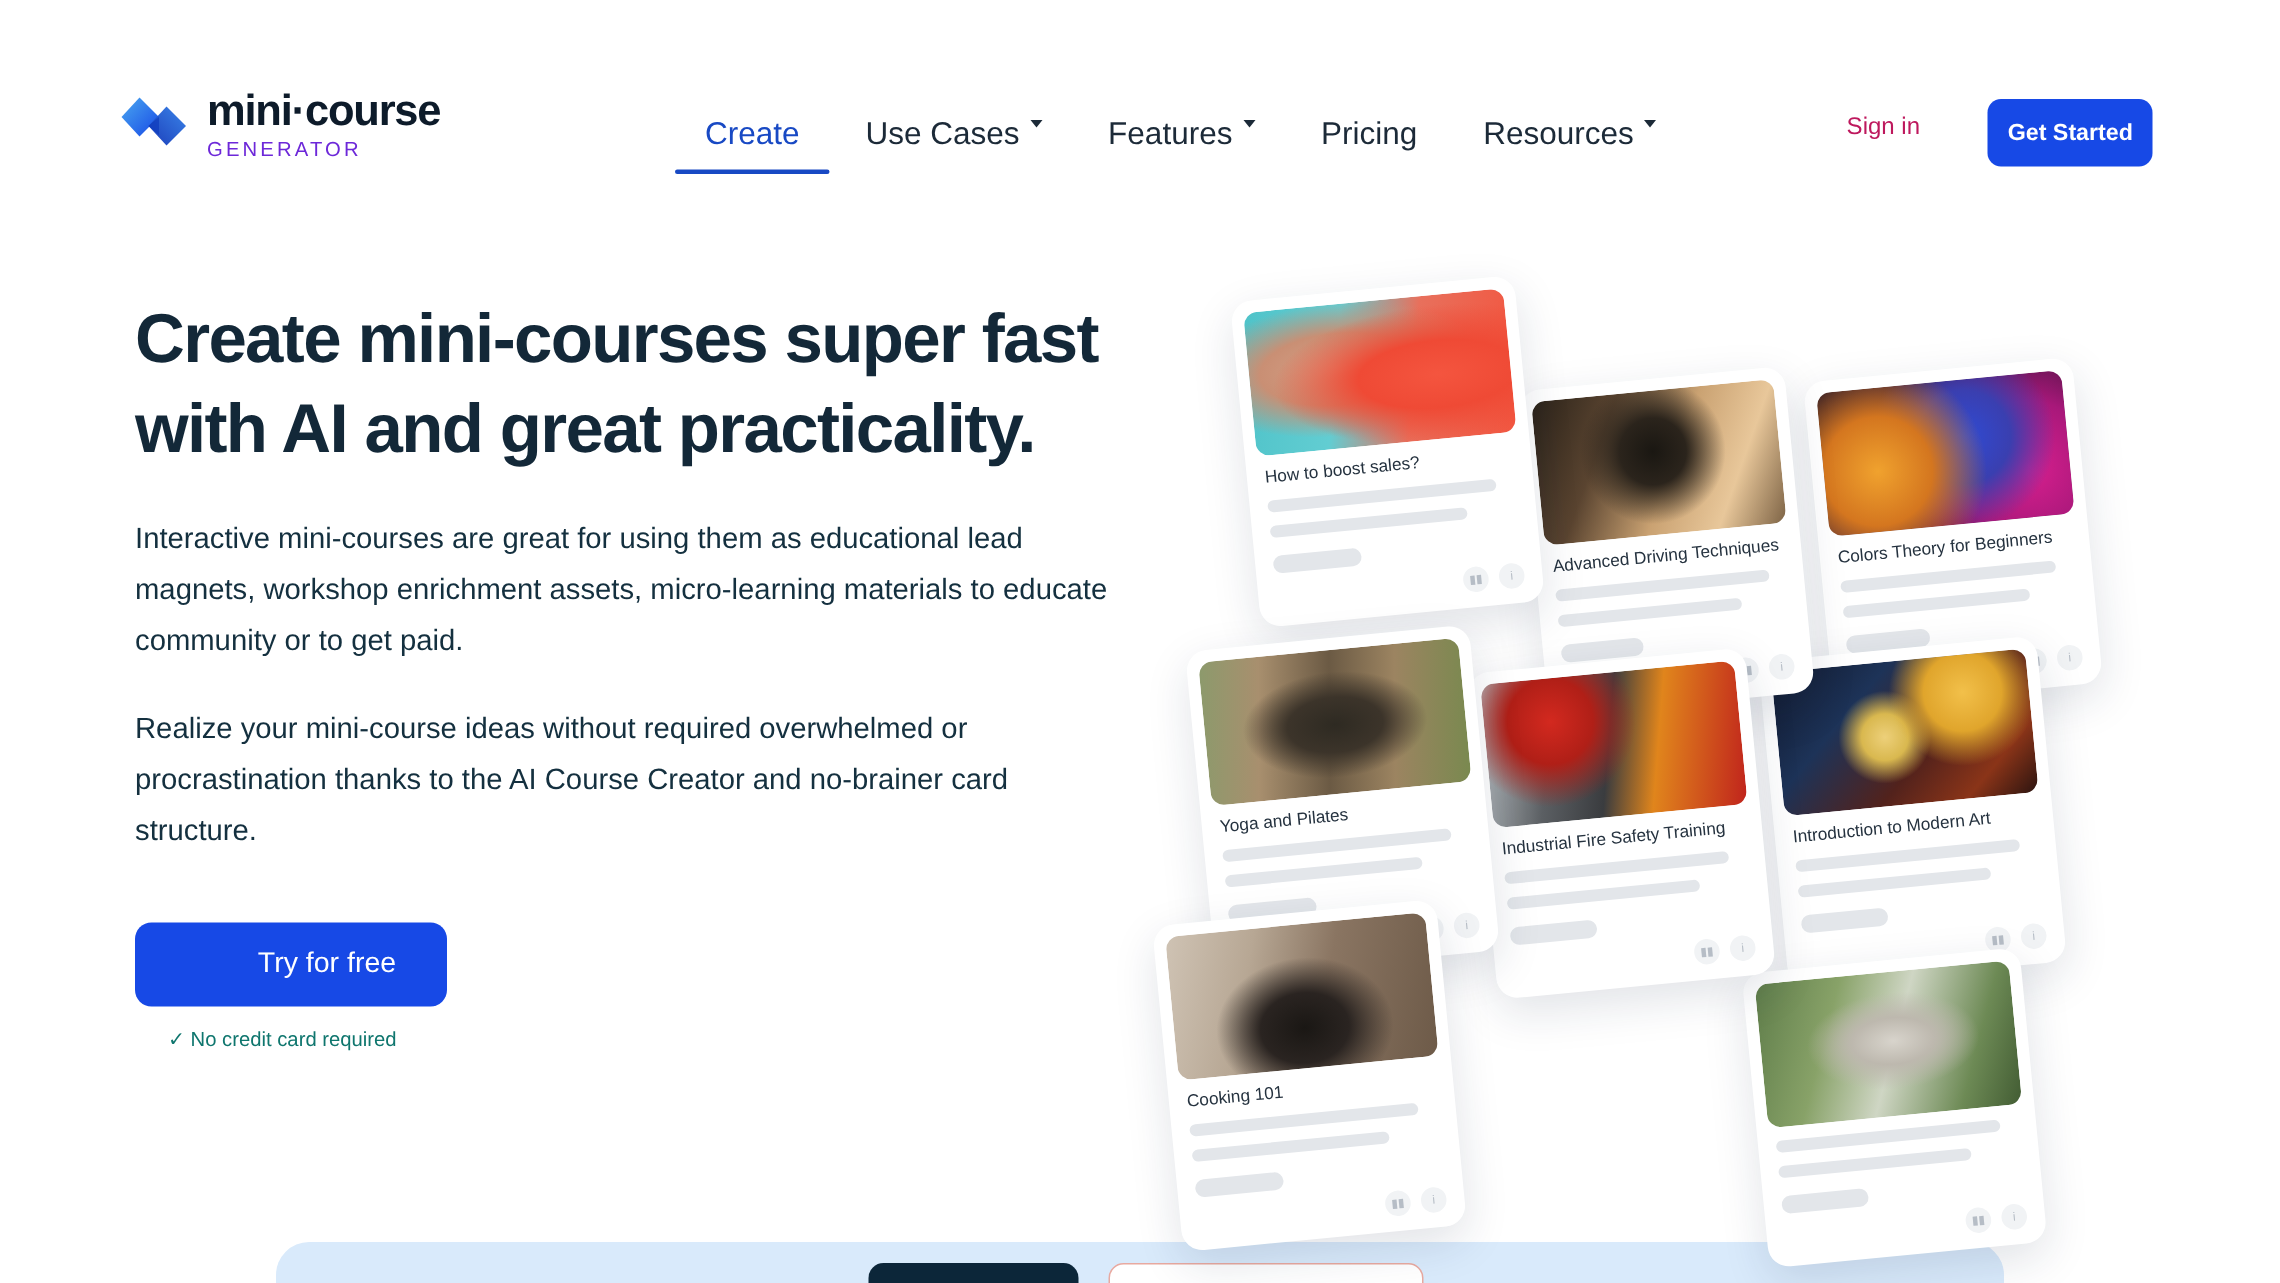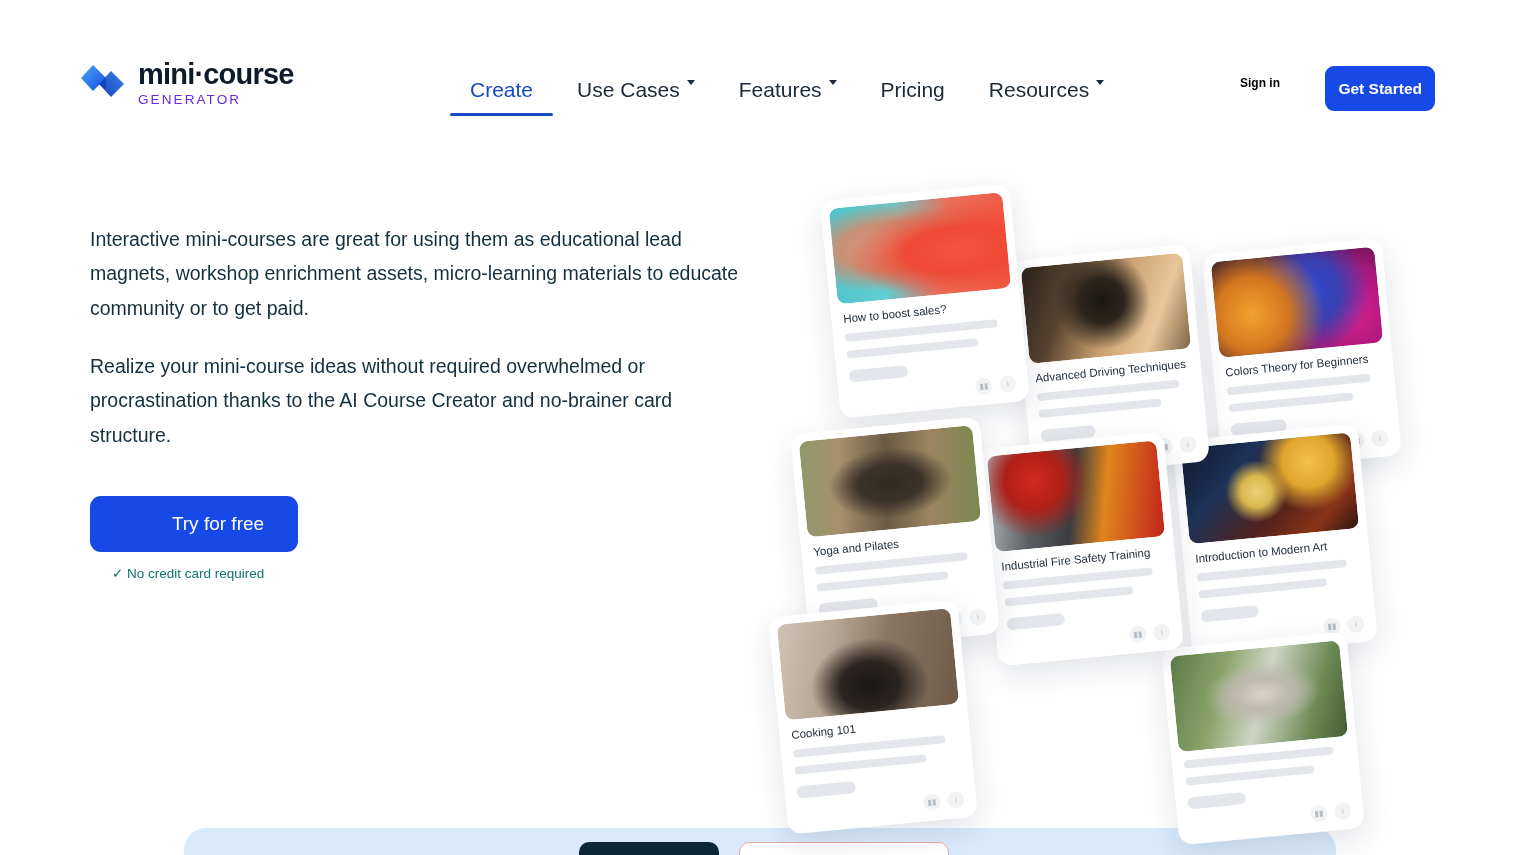--- a/index.html
+++ b/index.html
@@ -26,22 +26,22 @@
     color:#1c2a38; padding:6px 22px 14px 22px; position:relative;
     cursor:pointer; white-space:nowrap; }
   .nav-item.active { color:#1849c4; font-weight:500; }
   .nav-item.active::after { content:""; position:absolute; left:2px; right:2px;
     bottom:0; height:3px; background:#1849c4; border-radius:2px; }
   .caret { width:0; height:0; border-left:4.5px solid transparent;
     border-right:4.5px solid transparent; border-top:5.5px solid #1c2a38;
     margin-top:2px; }
 
   
-  .signin { position:absolute; right:240px; top:48px; font-size:12px;
-    font-weight:bold; color:#000000; cursor:pointer; }
+  .signin { position:absolute; right:240px; top:48px; font-size:16px;
+    font-weight:normal; color:#be185d; cursor:pointer; }
   .get-started { position:absolute; right:85px; top:38px; background:#1749e6;
     color:#fff; font-size:15.5px; font-weight:bold; border:none;
     border-radius:9px; padding:0 13px; height:45px; cursor:pointer;
     font-family:"Liberation Sans", sans-serif; }
 
   
   .hero-left { position:absolute; left:90px; top:196px; width:680px; }
   .hero-h1 { font-size:46px; line-height:1.3; font-weight:bold;
     color:#132838; letter-spacing:-1.1px; }
   .hero-p { font-size:19.5px; line-height:1.76; color:#14303f;
@@ -171,20 +171,24 @@
       <span>Resources</span>
       <span class="caret"></span>
     </div>
   </nav>
 
   <a class="signin">Sign in</a>
   <button class="get-started">Get Started</button>
 </div>
 
 <div class="hero-left">
+  <h1 class="hero-h1">
+    <span>Create mini-courses super fast</span><br>
+    <span>with AI and great practicality.</span>
+  </h1>
   <p class="hero-p">Interactive mini-courses are great for using them as educational lead magnets, workshop enrichment assets, micro-learning materials to educate community or to get paid.</p>
   <p class="hero-p second">Realize your mini-course ideas without required overwhelmed or procrastination thanks to the AI Course Creator and no-brainer card structure.</p>
   <button class="try-btn">Try for free</button>
   <div class="nocard">✓ No credit card required</div>
 </div>
 
 <div class="collage">
 
   <div class="card" id="card-sales">
     <div class="card-img img-sales"></div>

